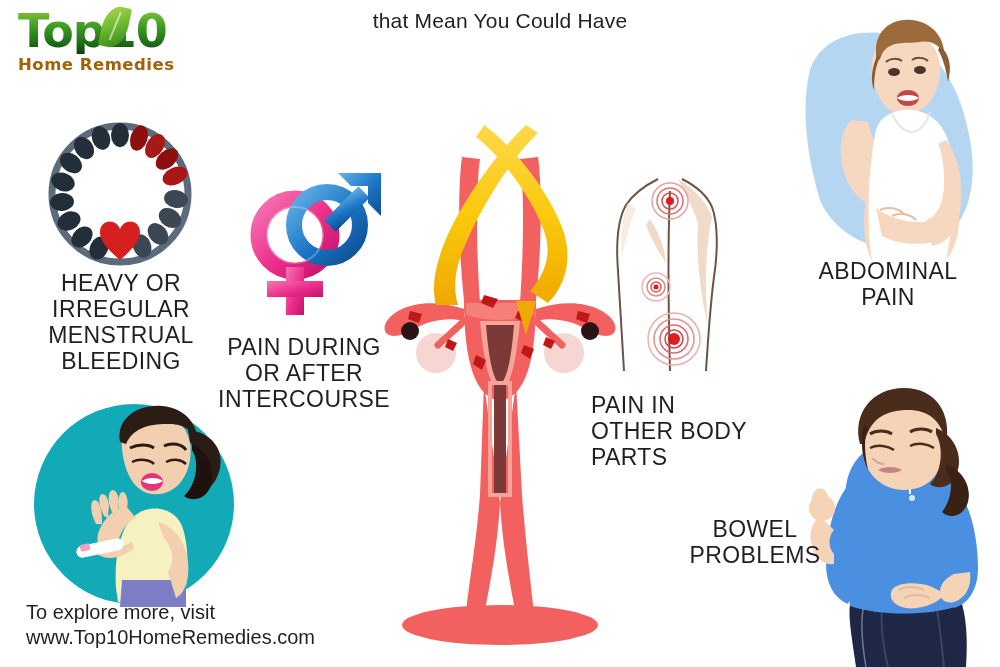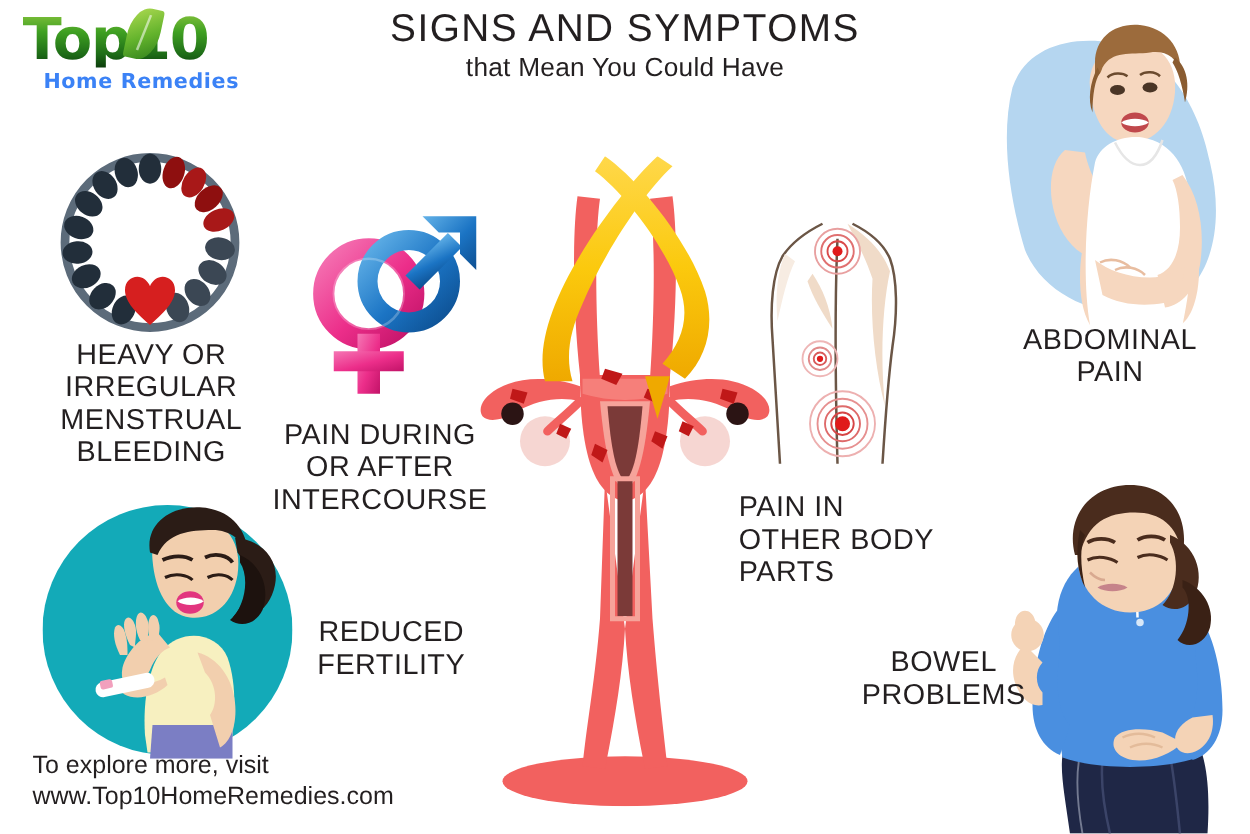--- a/index.html
+++ b/index.html
@@ -46,24 +46,23 @@
     position:absolute; left:12px; top:5px;
     width:2px; height:30px;
     background: rgba(255,255,255,.55);
     transform: rotate(10deg);
   }
   .logo-sub {
     font-family: "DejaVu Sans", sans-serif;
     font-weight: bold;
     font-size: 16.5px;
     letter-spacing: 0.5px;
-    color: #3b82f6;
+    color: #a16207;
     margin-top: 1px;
     white-space: nowrap;
-    text-align: center;
   }
 
   
   .title-block { left: 280px; top: 6px; width: 440px; text-align: center; }
   .t-line1 {
     font-family: "Liberation Sans", sans-serif;
     font-size: 31px;
     letter-spacing: 1.2px;
     color: #231f20;
     line-height: 34px;
@@ -129,21 +128,20 @@
 
 <div id="canvas">
 
   <div class="abs logo">
     <div class="logo-top">Top10</div>
     <div class="logo-leaf"></div>
     <div class="logo-sub">Home Remedies</div>
   </div>
 
   <div class="abs title-block">
-    <div class="t-line1">SIGNS AND SYMPTOMS</div>
     <div class="t-line2">that Mean You Could Have</div>
   </div>
 
   <div class="abs cycle">
     <svg viewBox="0 0 148 148" width="148" height="148">
       <circle cx="74" cy="74" r="68" fill="none" stroke="#5c6b7a" stroke-width="7"></circle>
       <g>
         <ellipse cx="74" cy="15" rx="9" ry="12" fill="#222e3a" transform="rotate(0 74 15)"></ellipse>
         <ellipse cx="55" cy="18" rx="9" ry="12" fill="#222e3a" transform="rotate(-18 55 18)"></ellipse>
         <ellipse cx="38" cy="28" rx="9" ry="12" fill="#222e3a" transform="rotate(-35 38 28)"></ellipse>
@@ -339,22 +337,20 @@
       <path d="M70 114 C66 106 64 98 66 94 C68 90 72 92 74 98 C76 104 74 110 74 116 Z" fill="#f2cfae"></path>
       <path d="M78 110 C74 102 74 94 76 90 C78 86 82 88 84 94 C86 100 84 106 84 112 Z" fill="#f2cfae"></path>
       <path d="M86 110 C84 102 84 96 86 92 C88 88 92 90 93 96 C95 102 92 108 92 112 Z" fill="#f2cfae"></path>
       <path d="M100 146 C94 152 84 156 76 156 C68 156 62 152 60 148 L66 140 C74 146 88 146 98 140 Z" fill="#f2cfae"></path>
       <rect x="42" y="140" width="48" height="12" rx="6" fill="#ffffff" transform="rotate(-12 66 146)"></rect>
       <rect x="46" y="142" width="10" height="7" rx="2" fill="#f2a0bd" transform="rotate(-12 51 145)"></rect>
       <path d="M124 120 C140 124 152 140 154 160 C156 178 150 192 142 196 L134 170 C140 162 140 146 130 136 Z" fill="#f2cfae"></path>
     </svg>
   </div>
 
-  <div class="abs caption" style="left:238px; top:492px; width:150px; text-align:center;">REDUCED
-FERTILITY</div>
 
   <div class="abs woman-bowel">
     <svg viewBox="0 0 232 309" width="232" height="309">
       <path d="M90 246 C88 260 92 280 96 309 L206 309 C208 278 206 256 200 240 C178 232 112 234 90 246 Z" fill="#1f2746"></path>
       <path d="M122 250 C120 272 124 292 128 309" stroke="#3b4468" stroke-width="2" fill="none"></path>
       <path d="M176 246 C180 268 182 290 184 309" stroke="#3b4468" stroke-width="2" fill="none"></path>
       <path d="M104 246 C100 264 102 286 106 309" stroke="#c8cddb" stroke-width="1.5" fill="none" opacity="0.5"></path>
       <path d="M86 128 C90 100 110 84 136 82 C168 80 190 98 198 130 C206 164 204 212 198 248 C170 258 118 258 90 248 C84 214 82 160 86 128 Z" fill="#4a8fe0"></path>
       <path d="M130 84 C134 104 140 116 150 118 C160 120 168 110 174 90" stroke="#ffffff" stroke-width="2.5" fill="none"></path>
       <path d="M146 98 C148 112 150 124 150 136" stroke="#ffffff" stroke-width="2" fill="none"></path>

